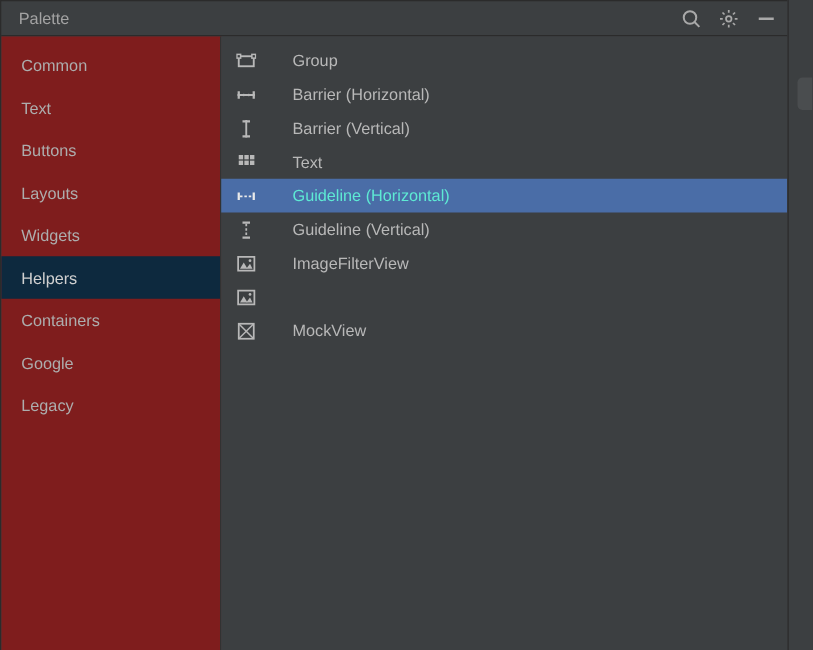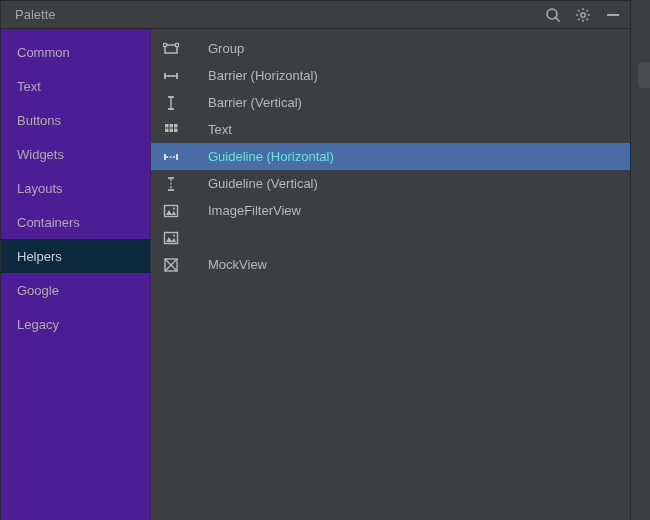--- a/index.html
+++ b/index.html
@@ -52,22 +52,22 @@
   .header-actions{display:flex;align-items:center;gap:12px;}
   .icon-btn{display:flex;align-items:center;justify-content:center;width:18px;height:18px;cursor:pointer;}
   .icon-btn svg{display:block;}
   .icon-stroke{stroke:#a9a9a9;fill:none;}
   .body{
     flex:1;
     display:flex;
     overflow:hidden;
   }
   .sidebar{
-    width:150px;
-    background:#4c1d95;
+    width:176px;
+    background:#7f1d1d;
     border-right:1px solid #323232;
     padding-top:6px;
   }
   .sidebar-item{
     height:34px;
     display:flex;
     align-items:center;
     padding:0 16px;
     cursor:pointer;
     color:#adadad;
@@ -144,30 +144,30 @@
       <div class="sidebar-item">
           <span>Common</span>
         </div>
       <div class="sidebar-item">
           <span>Text</span>
         </div>
       <div class="sidebar-item">
           <span>Buttons</span>
         </div>
       <div class="sidebar-item">
+          <span>Layouts</span>
+        </div>
+      <div class="sidebar-item">
           <span>Widgets</span>
-        </div>
-      <div class="sidebar-item">
-          <span>Layouts</span>
-        </div>
-      <div class="sidebar-item">
-          <span>Containers</span>
         </div>
       <div class="sidebar-item active">
           <span>Helpers</span>
+        </div>
+      <div class="sidebar-item">
+          <span>Containers</span>
         </div>
       <div class="sidebar-item">
           <span>Google</span>
         </div>
       <div class="sidebar-item">
           <span>Legacy</span>
         </div>
     </div>
 
     <div class="list">

